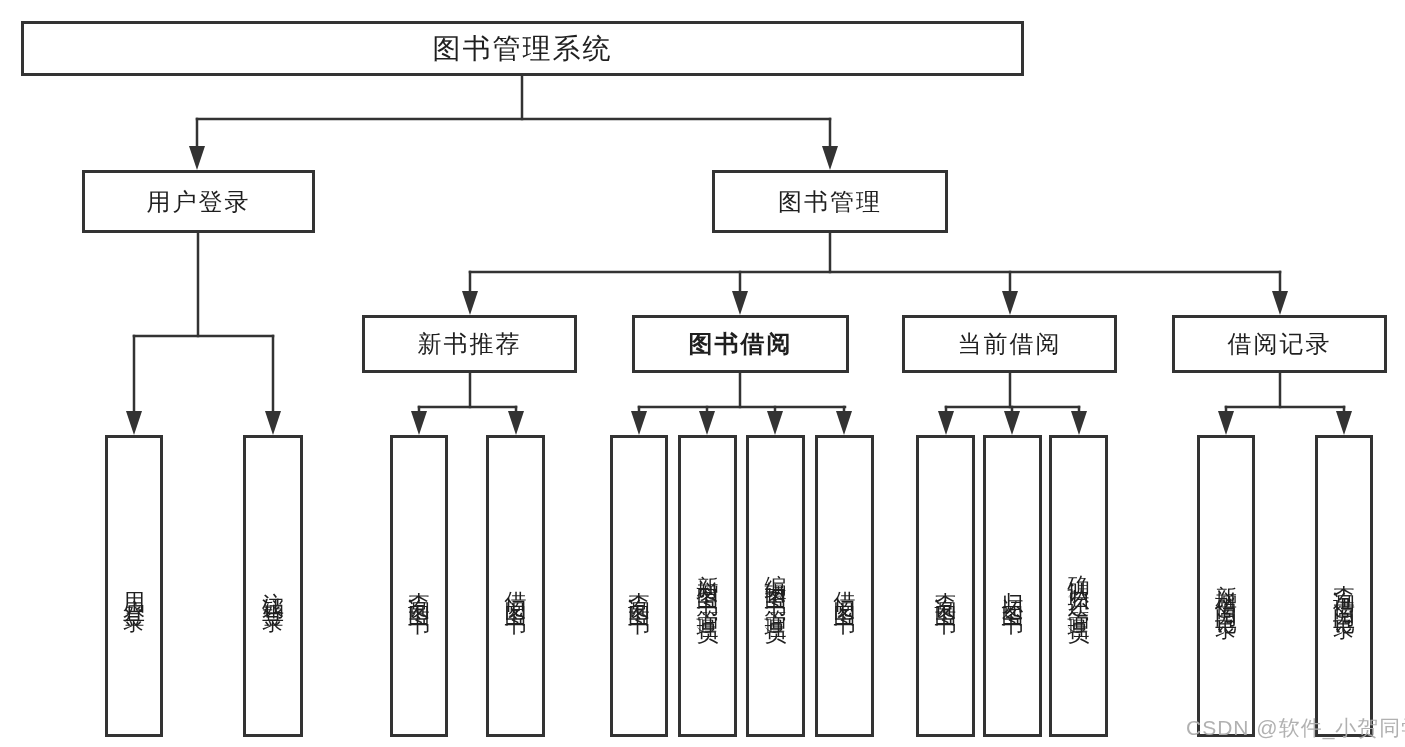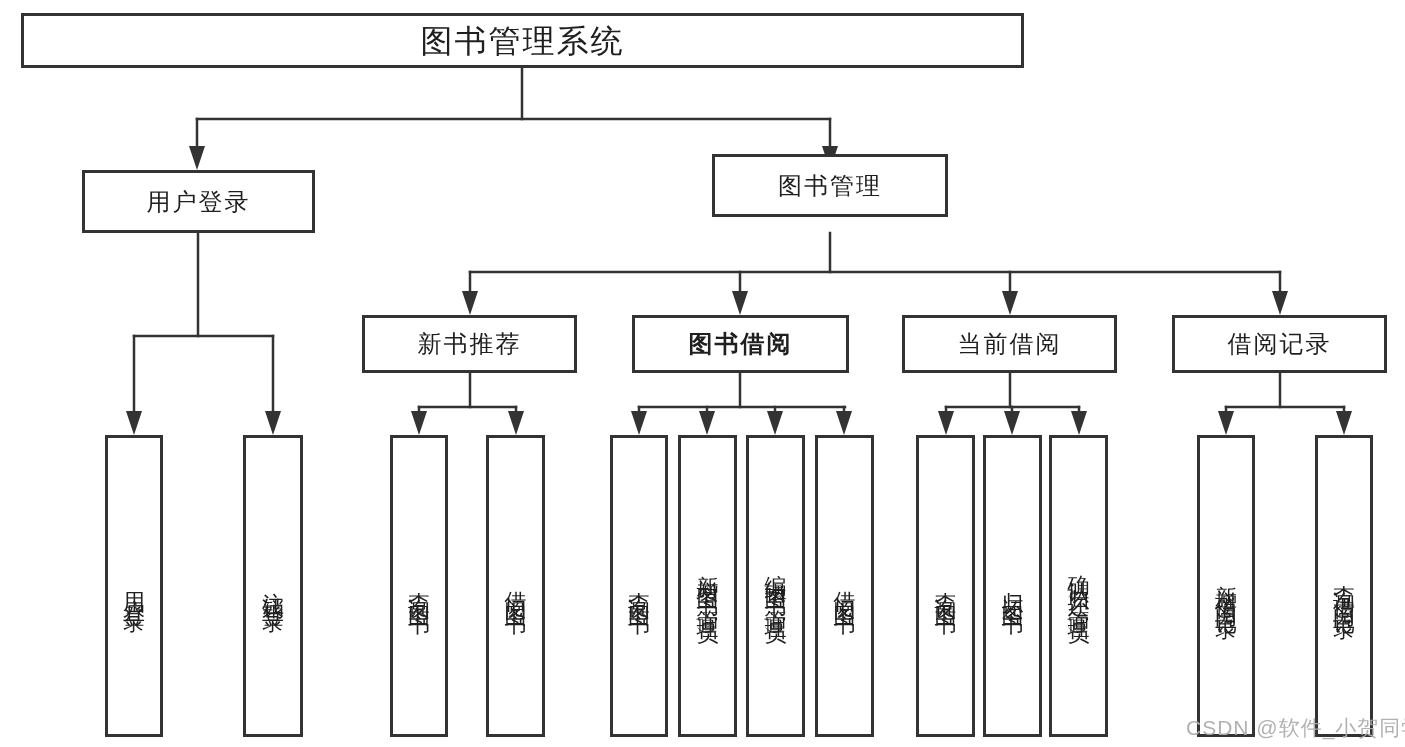--- a/index.html
+++ b/index.html
@@ -15,33 +15,33 @@
     position:absolute;
     box-sizing:border-box;
     border:3px solid #333333;
     background:#ffffff;
     display:flex;align-items:center;justify-content:center;
     color:#1f1f1f;
     text-align:center;
     line-height:1;
   }
   .h-node{font-size:24px;letter-spacing:2px;}
-  .root-node{font-size:32px;letter-spacing:2px;}
+  .root-node{font-size:28px;letter-spacing:2px;margin-top:8px;}
   .v-node{
     font-size:22px;
     writing-mode:vertical-rl;
     text-orientation:mixed;
     letter-spacing:7px;
     padding-top:4px;
   }
   
   .n-root{left:21px;top:13px;width:1003px;height:55px;}
   
   .n-login{left:82px;top:170px;width:233px;height:63px;}
-  .n-mgmt{left:712px;top:154px;width:236px;height:63px;}
+  .n-mgmt{left:712px;top:170px;width:236px;height:63px;}
   
   .n-s0{left:362px;top:315px;width:215px;height:58px;}
   .n-s1{left:632px;top:315px;width:217px;height:58px;font-weight:bold;}
   .n-s2{left:902px;top:315px;width:215px;height:58px;}
   .n-s3{left:1172px;top:315px;width:215px;height:58px;}
   
   .leaf{top:435px;height:302px;}
   .n-g1l0{left:105px;width:58px;}
   .n-g1l1{left:243px;width:60px;}
   .n-g2l0{left:390px;width:58px;}

